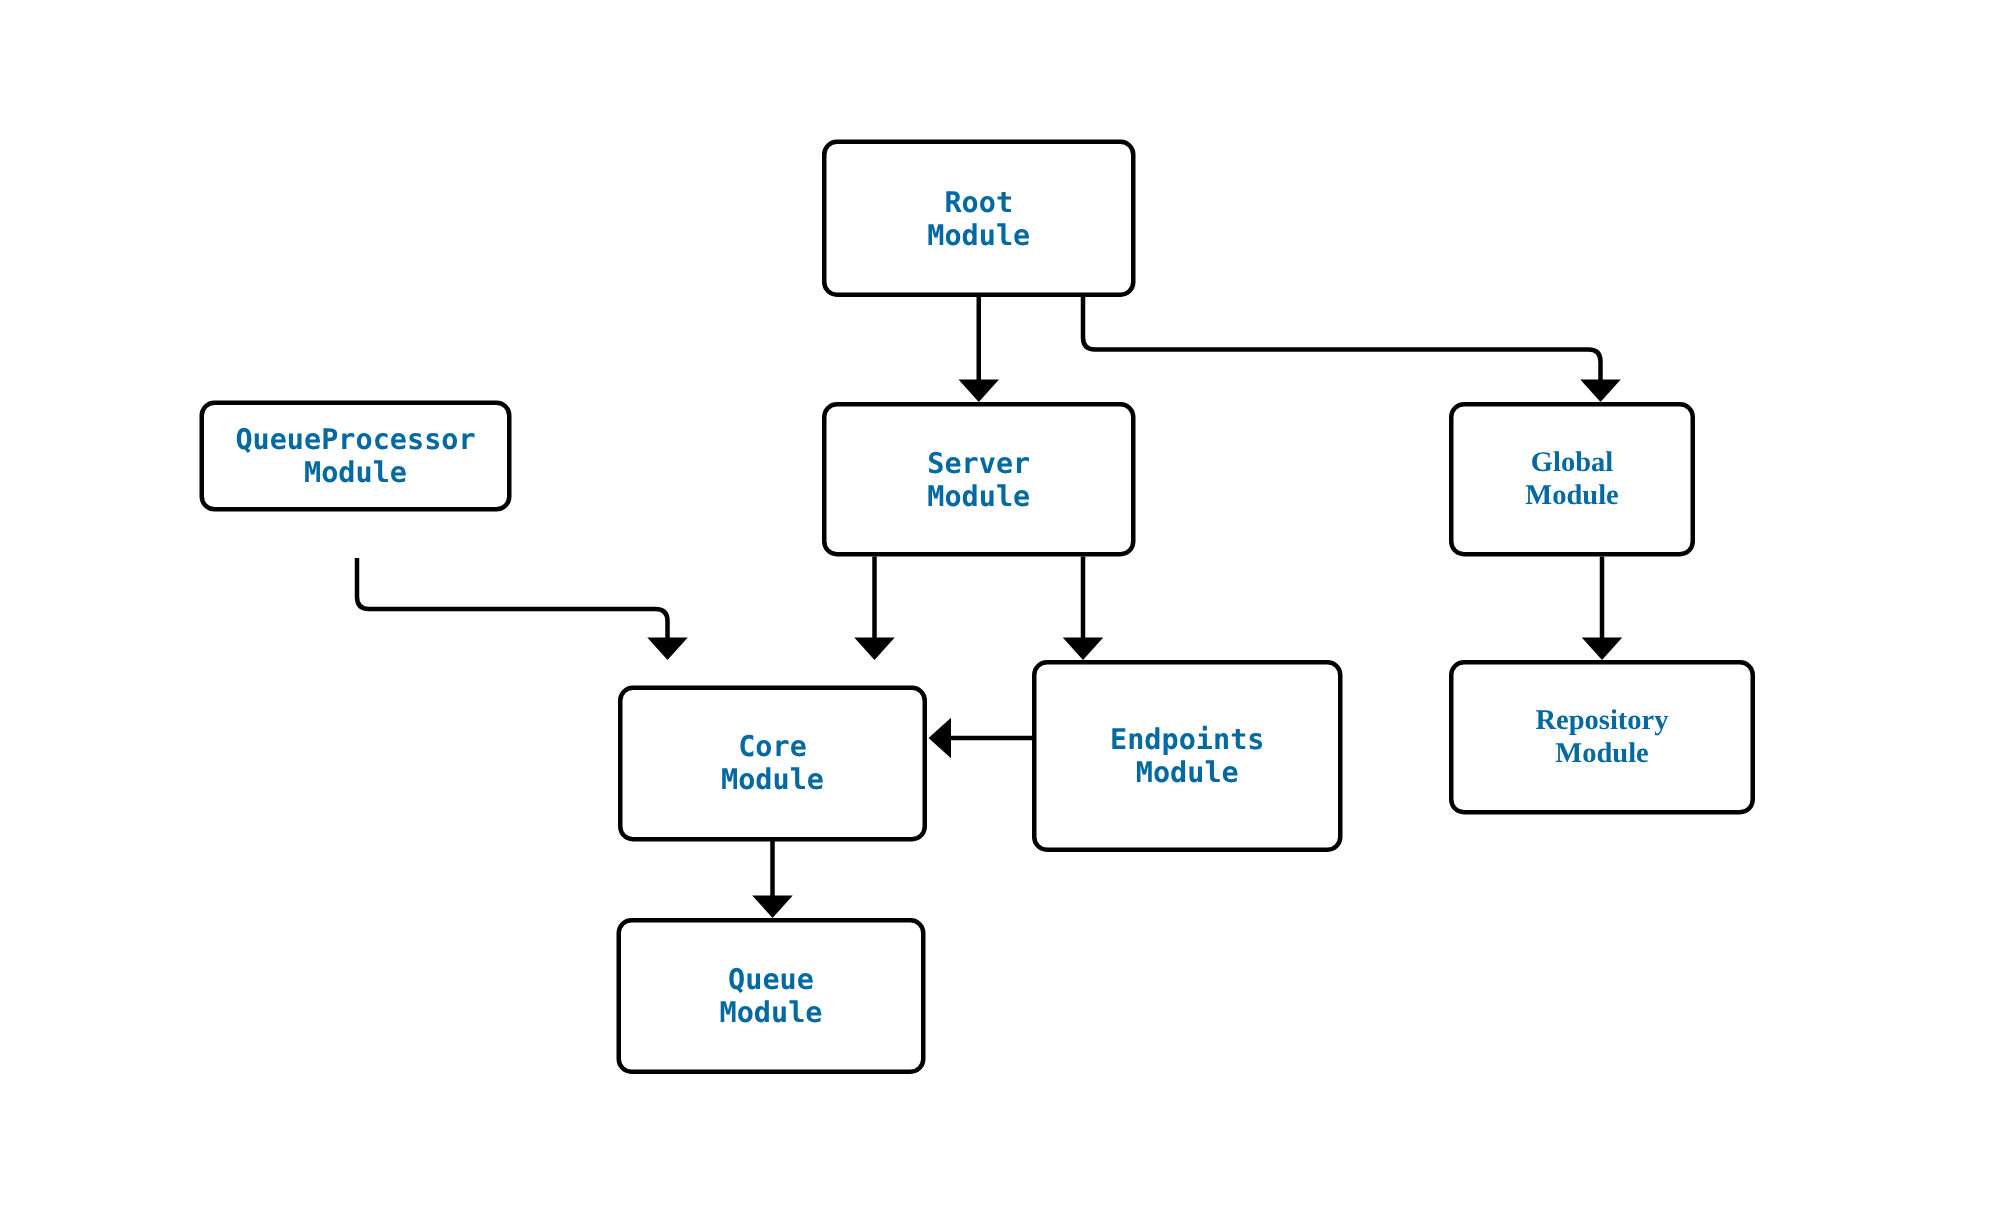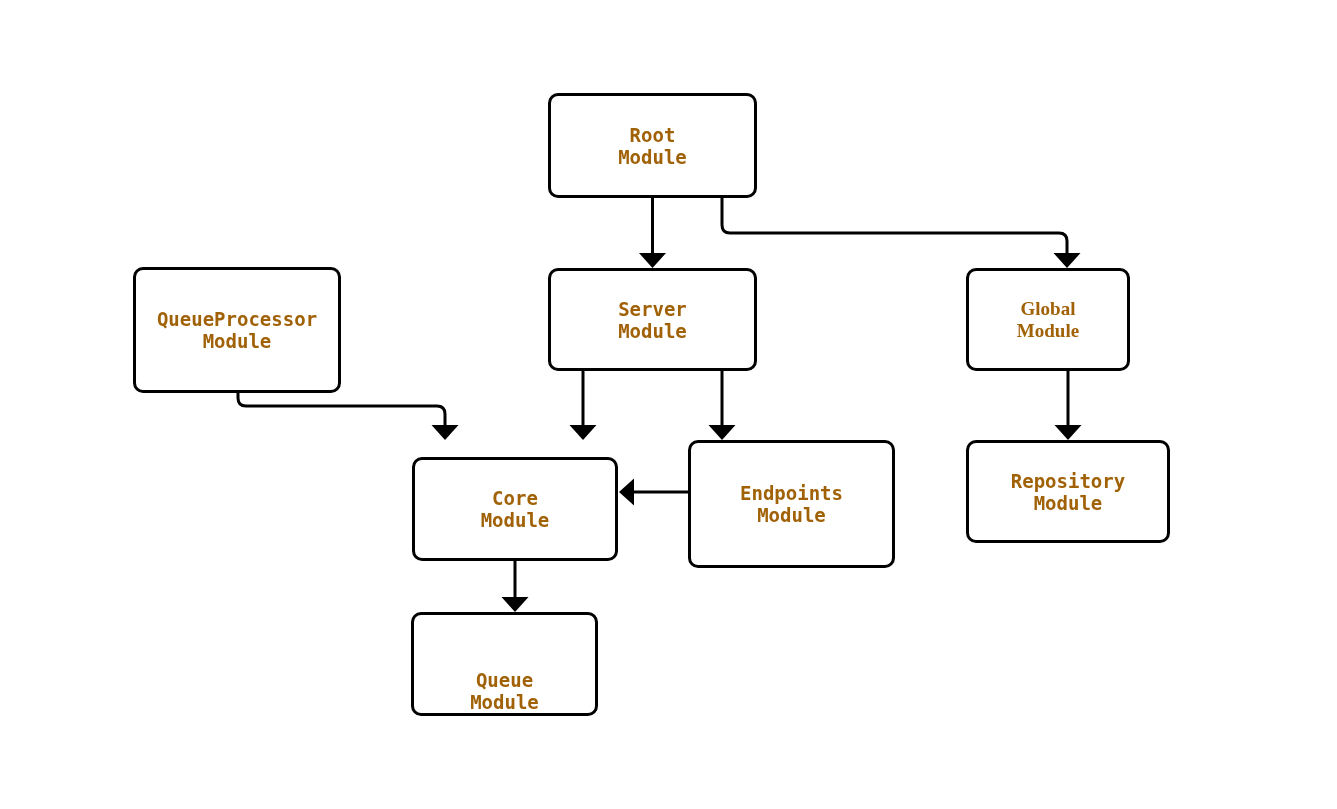--- a/index.html
+++ b/index.html
@@ -38,34 +38,34 @@
     border-radius: 10px;
     background: #ffffff;
     display: flex;
     align-items: center;
     justify-content: center;
   }
   .node-label {
     font-weight: bold;
     font-size: 19px;
     line-height: 22px;
-    color: #a16207;
+    color: #0369a1;
     text-align: center;
     white-space: pre-line;
     letter-spacing: 0px;
   }
   
   .node-root          { left: 548px; top: 93px;  width: 209px; height: 105px; }
-  .node-queueprocessor{ left: 133px; top: 267px; width: 208px; height: 126px; }
+  .node-queueprocessor{ left: 133px; top: 267px; width: 208px; height: 74px; }
   .node-server        { left: 548px; top: 268px; width: 209px; height: 103px; }
   .node-global        { left: 966px; top: 268px; width: 164px; height: 103px; font-family: Liberation Serif, serif; }
   .node-core          { left: 412px; top: 457px; width: 206px; height: 104px; }
   .node-endpoints     { left: 688px; top: 440px; width: 207px; height: 128px; }
-  .node-repository    { left: 966px; top: 440px; width: 204px; height: 103px; }
-  .node-queue         { left: 411px; top: 612px; width: 187px; height: 104px; align-items: flex-end; }
+  .node-repository    { left: 966px; top: 440px; width: 204px; height: 103px; font-family: Liberation Serif, serif; }
+  .node-queue         { left: 411px; top: 612px; width: 206px; height: 104px; }
 </style>
 </head>
 <body>
 
 <div class="canvas">
 
   <svg class="edges-layer" width="1337" height="809" viewBox="0 0 1337 809" xmlns="http://www.w3.org/2000/svg">
 
     <g>
       <path class="edge-line" d="M 652.5 198 L 652.5 254"></path>

